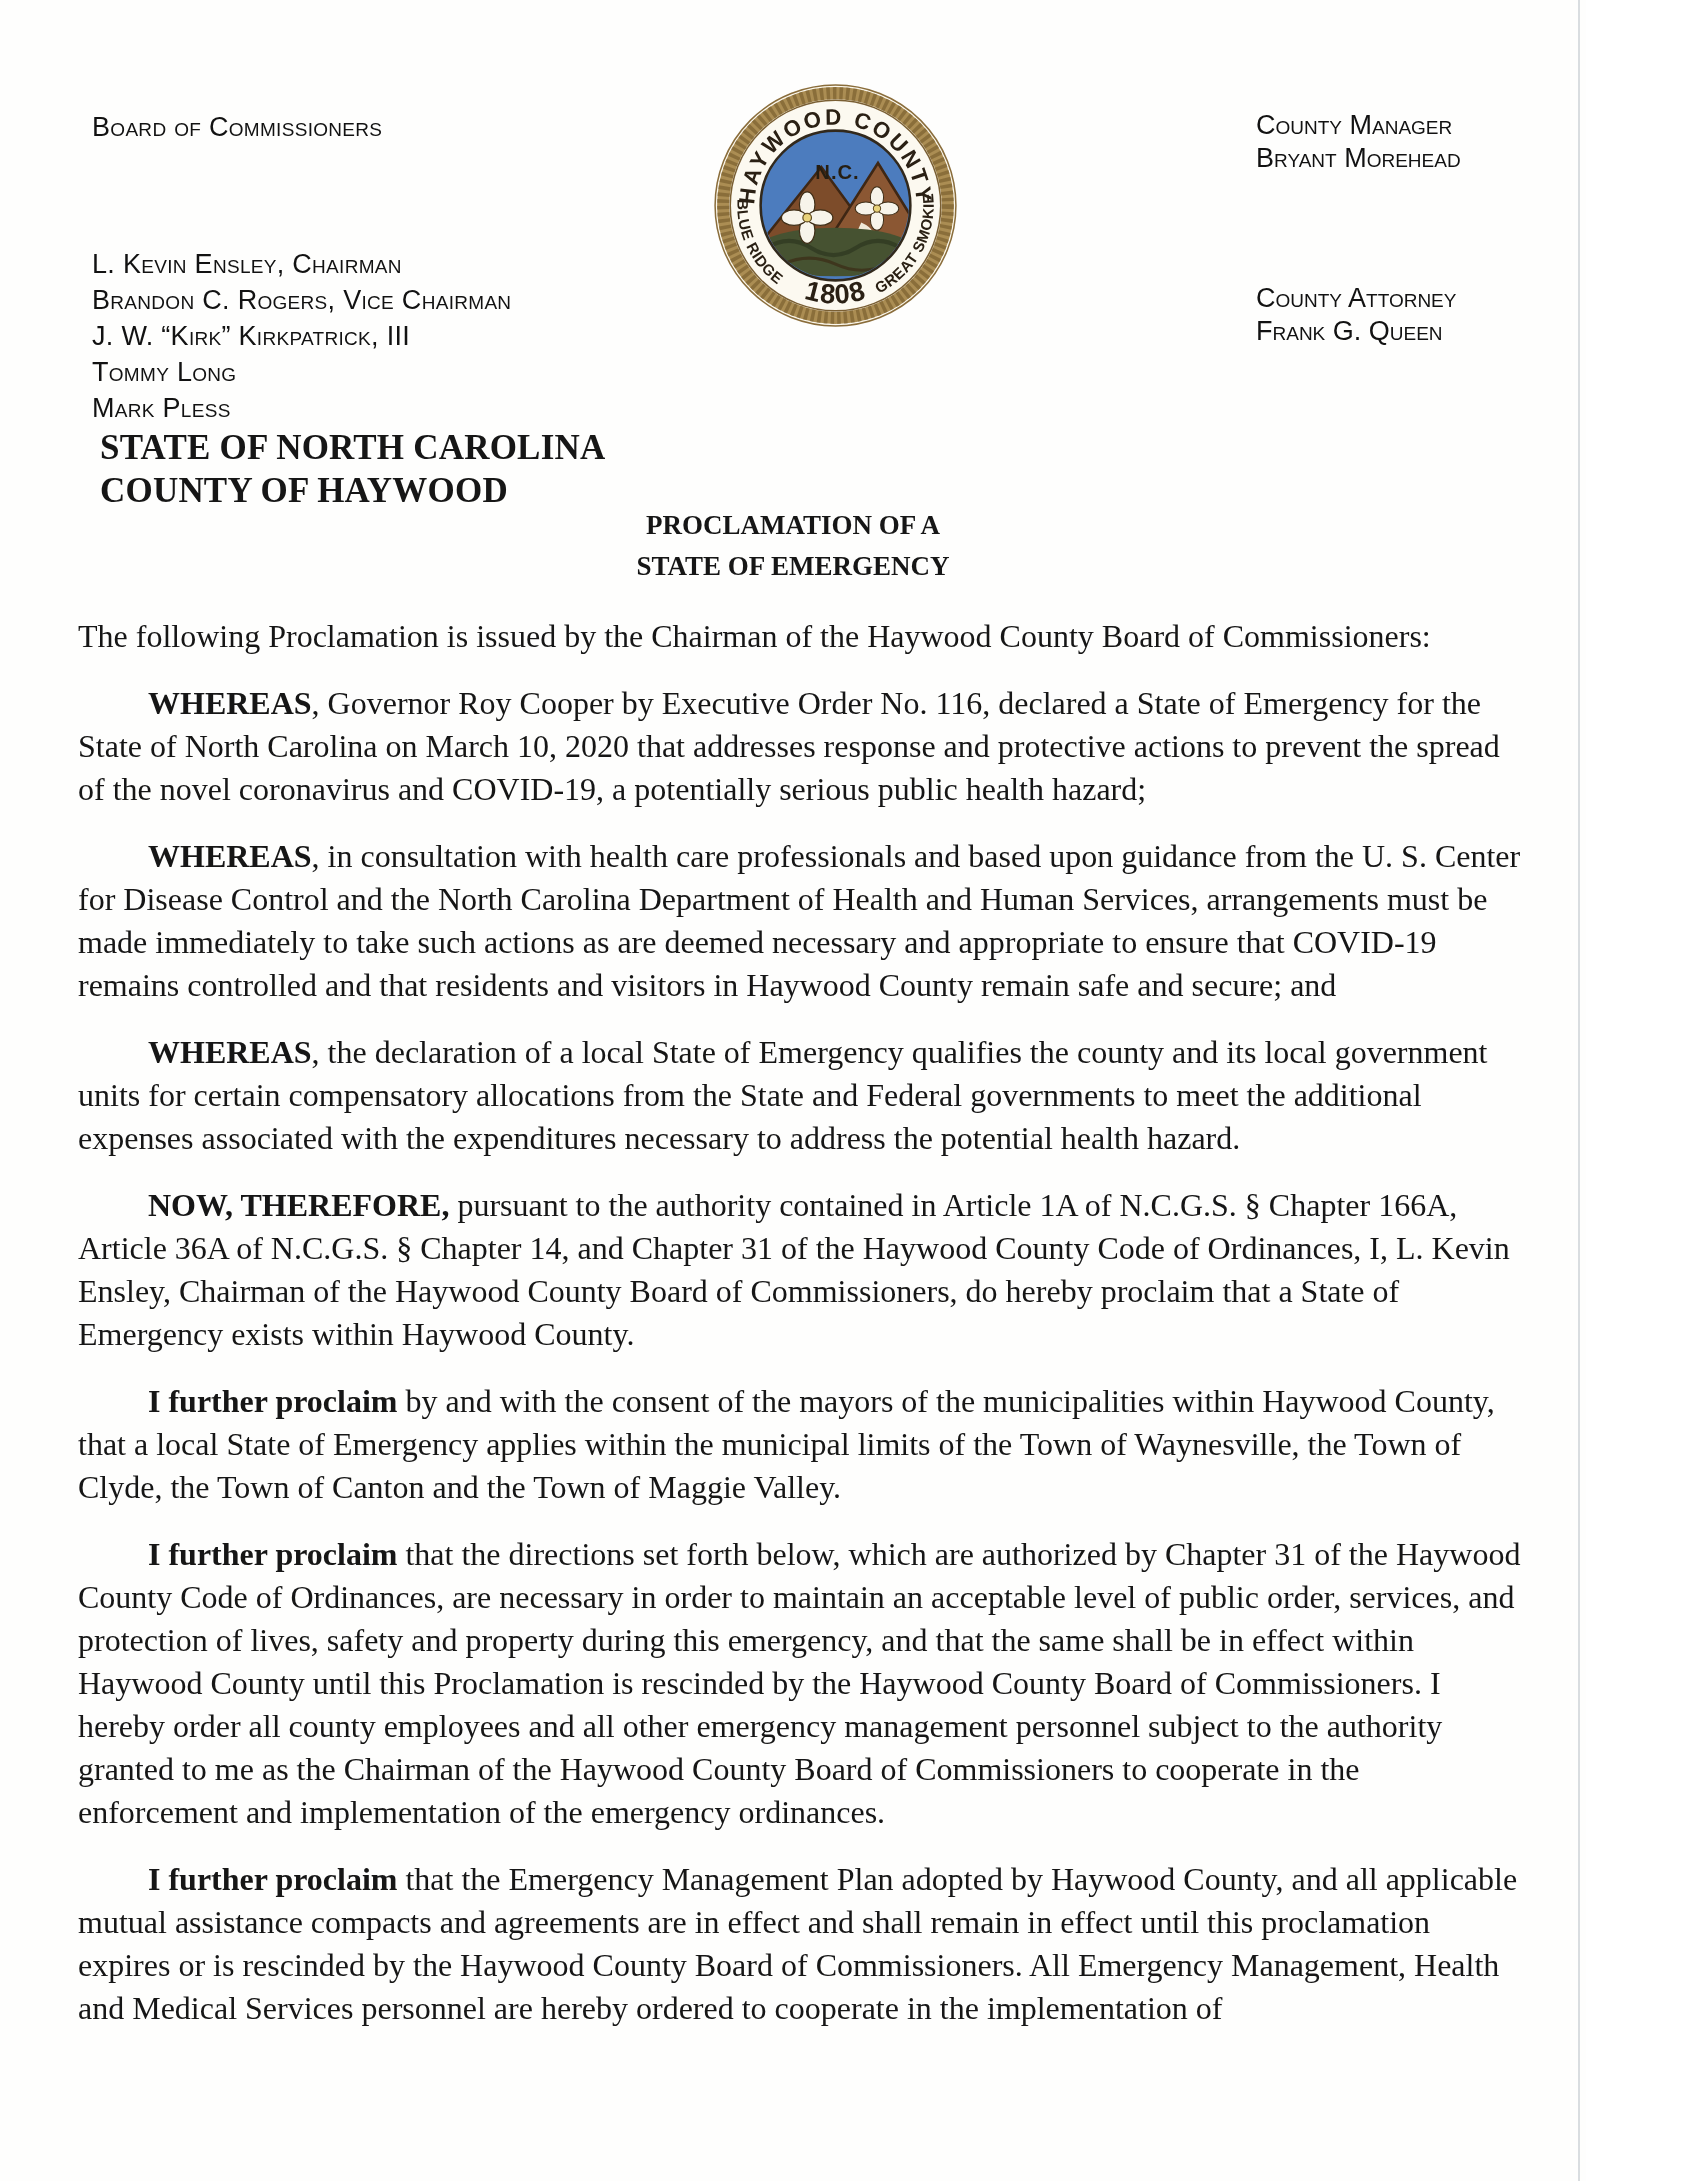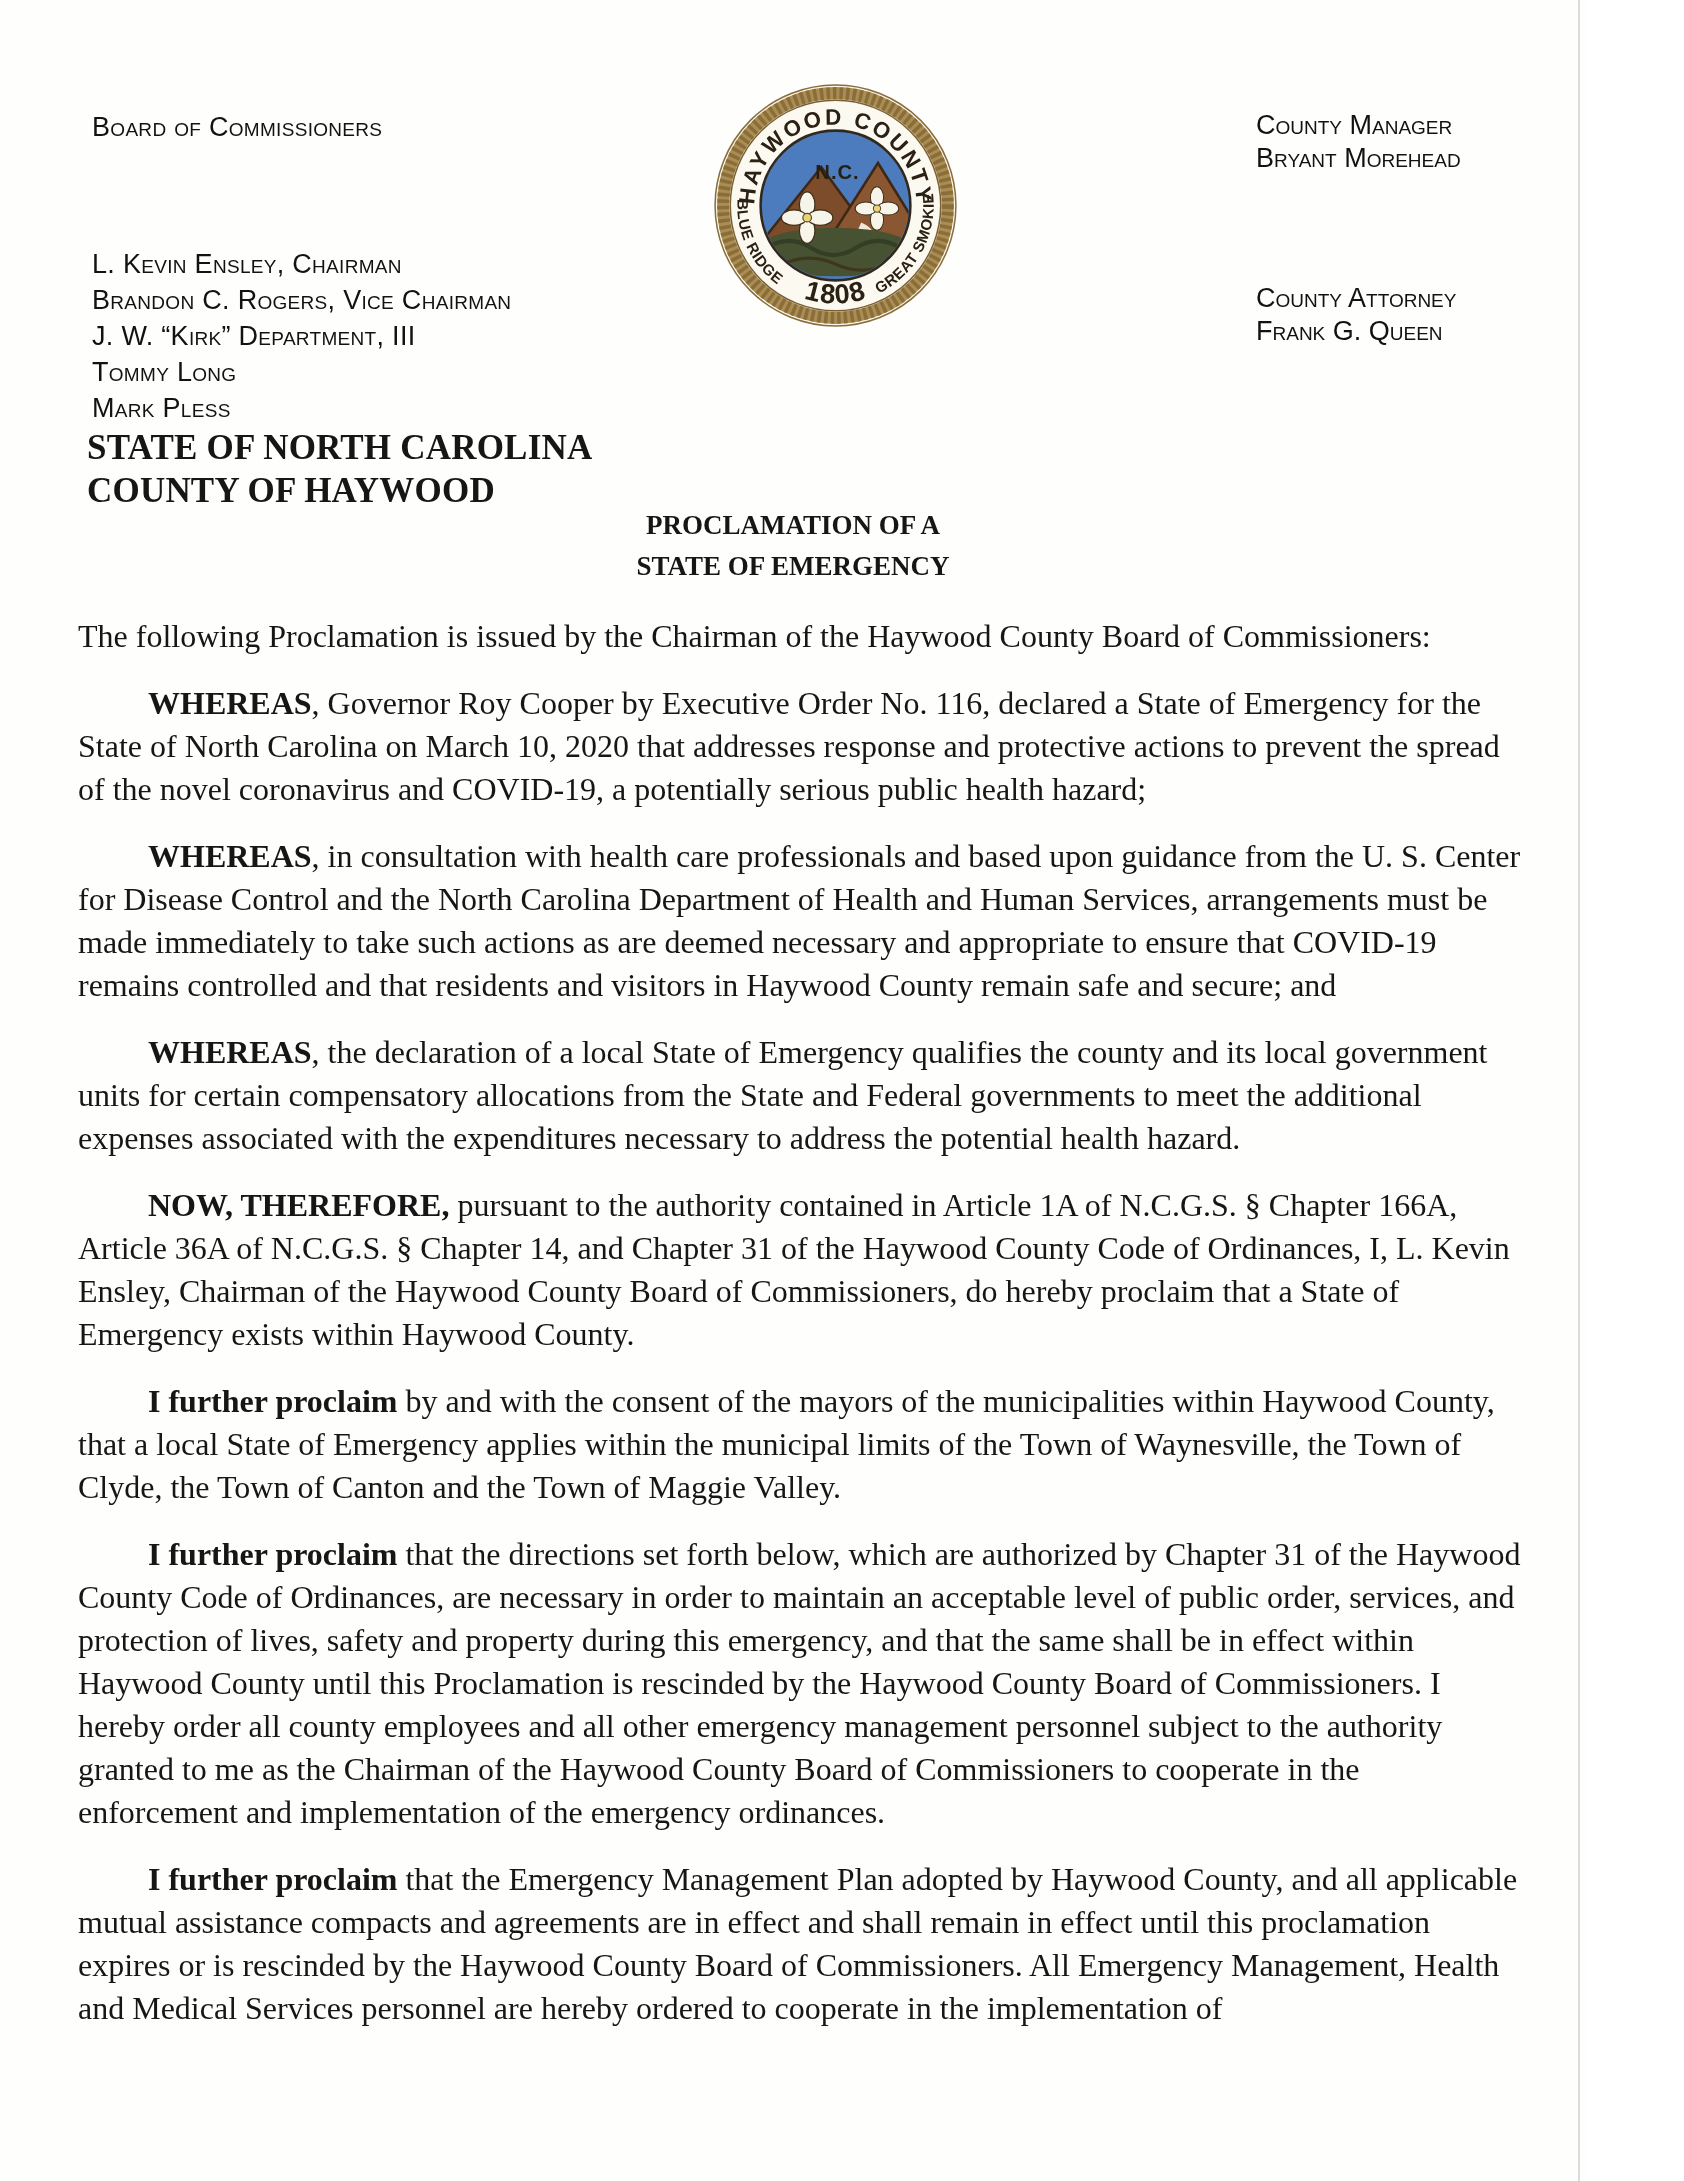--- a/index.html
+++ b/index.html
@@ -43,21 +43,21 @@
   }
   .hdr-right .attorney { margin-top:107px; }
 
   .seal {
     position:absolute; left:708px; top:78px;
     width:255px; height:255px;
   }
 
   
   .state-heading {
-    position:absolute; left:87px; top:426px;
+    position:absolute; left:100px; top:426px;
     font-weight:bold; font-size:35px; line-height:43px;
     letter-spacing:0.2px;
   }
   .proc-title {
     position:absolute; left:0; right:0; top:505px;
     text-align:center;
     font-weight:bold; font-size:27px; line-height:41px;
   }
 
   
@@ -73,21 +73,21 @@
 </head>
 <body>
 
 <div class="page">
 
   <div class="hdr-left">
     <div>Board of Commissioners</div>
     <div class="names">
       <div>L. Kevin Ensley, Chairman</div>
       <div>Brandon C. Rogers, Vice Chairman</div>
-      <div>J. W. “Kirk” Department, III</div>
+      <div>J. W. “Kirk” Kirkpatrick, III</div>
       <div>Tommy Long</div>
       <div>Mark Pless</div>
     </div>
   </div>
 
   <svg class="seal" viewBox="0 0 252 252">
     <defs>
       <clipPath id="innerClip">
           <circle cx="126" cy="126" r="72.5"></circle>
         </clipPath>

